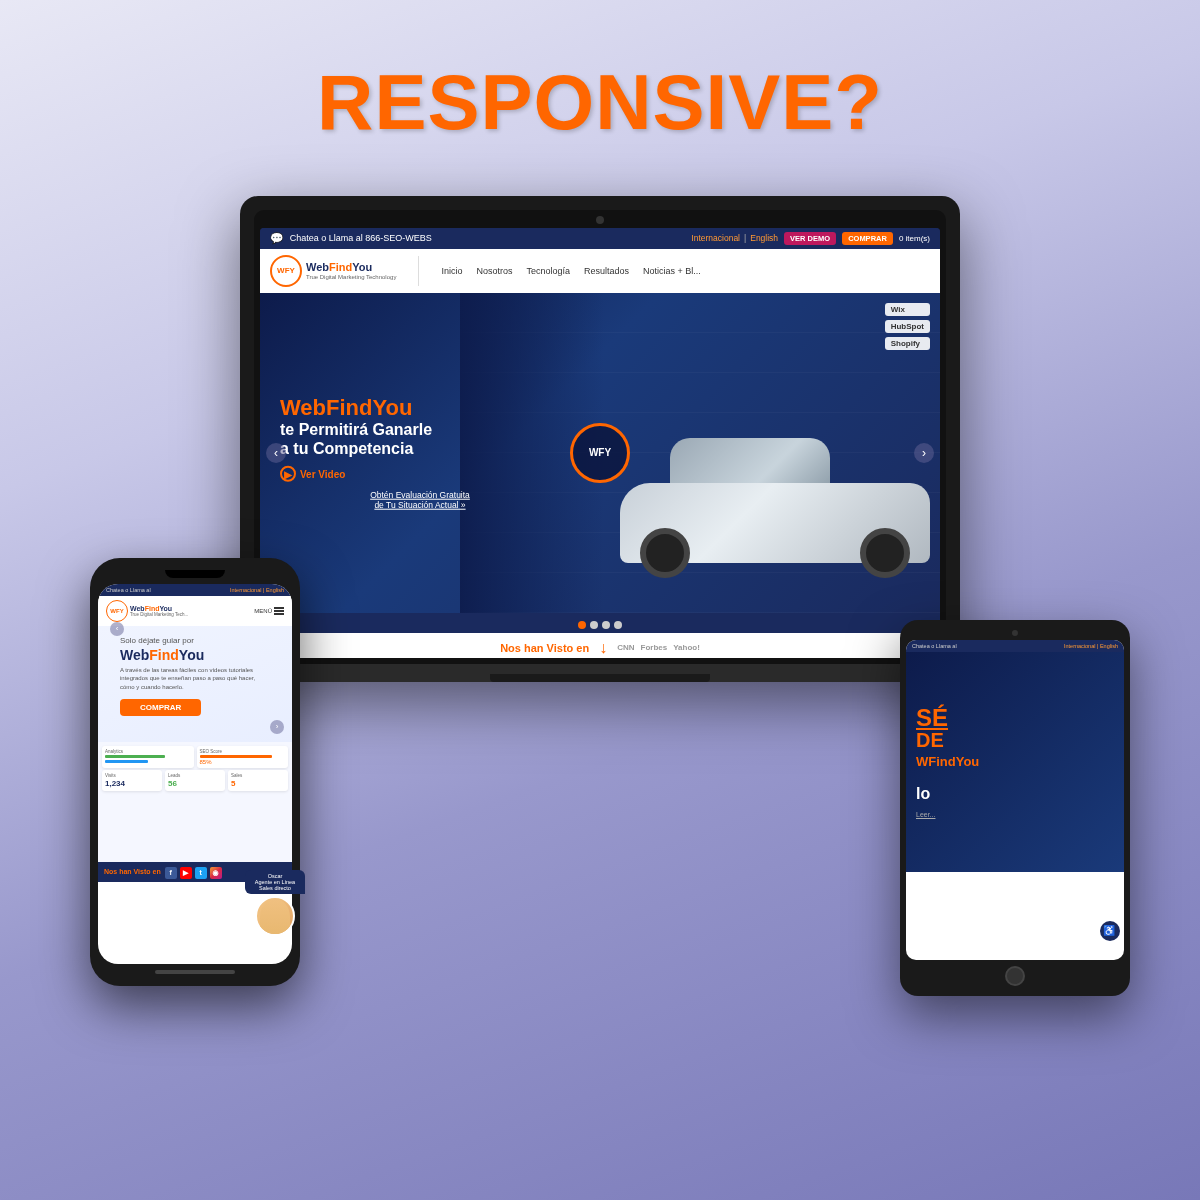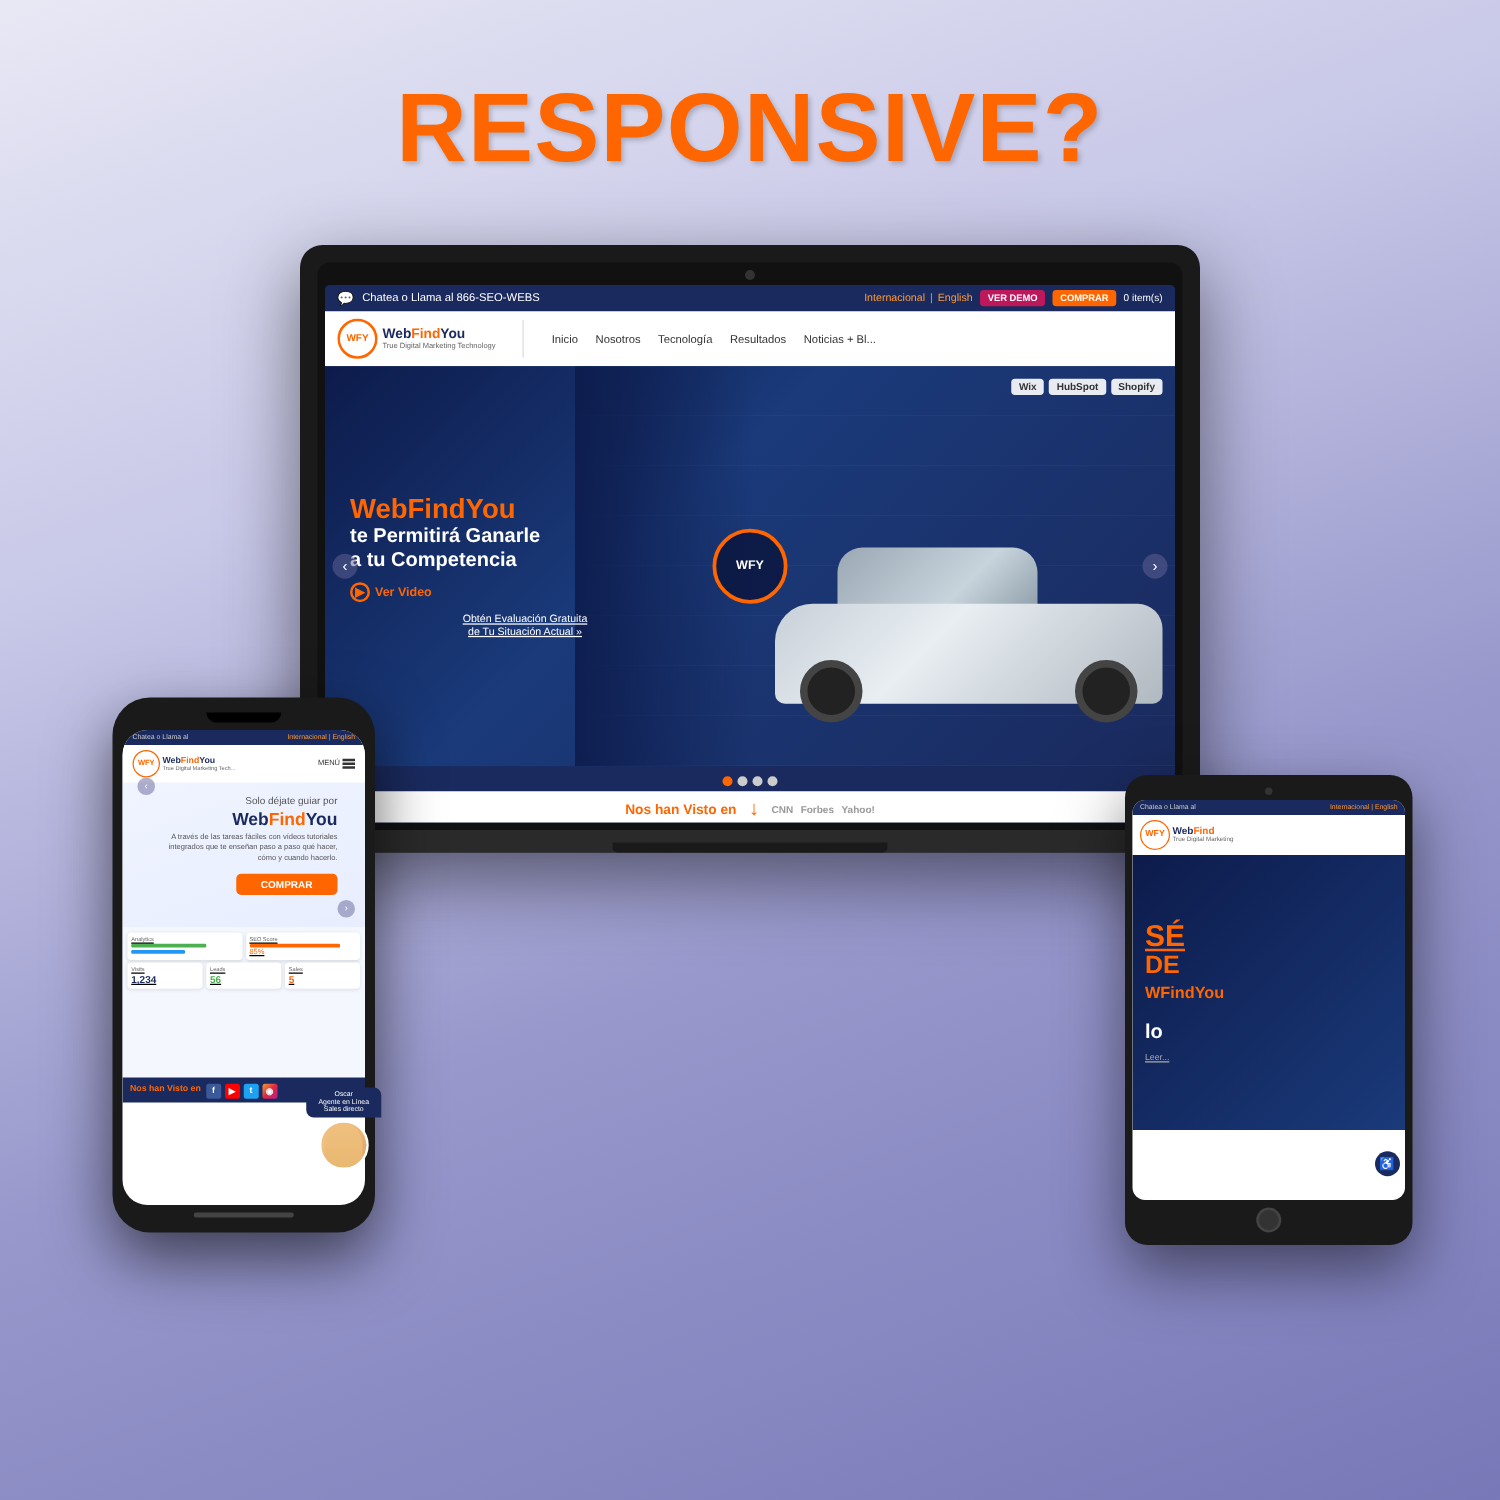--- a/index.html
+++ b/index.html
@@ -337,21 +337,21 @@
       top: 0; right: 0; bottom: 0; left: 200px;
       background: linear-gradient(90deg, rgba(13,27,75,0.9), transparent 30%),
         repeating-linear-gradient(0deg, rgba(255,255,255,0.03) 0px, rgba(255,255,255,0.03) 1px, transparent 1px, transparent 40px);
     }
 
     .racing-brand-strip {
       position: absolute;
       top: 10px;
       right: 10px;
       display: flex;
-      flex-direction: row;
+      flex-direction: column;
       gap: 4px;
     }
 
     .racing-brand {
       background: rgba(255,255,255,0.9);
       padding: 2px 6px;
       border-radius: 3px;
       font-size: 8px;
       font-weight: bold;
       color: #333;
@@ -577,21 +577,20 @@
       background: #f5f7ff;
       padding: 4px;
       height: 120px;
       overflow: hidden;
     }
 
     .dashboard-row {
       display: flex;
       gap: 3px;
       margin-bottom: 2px;
-      text-decoration: underline;
     }
 
     .dashboard-card {
       flex: 1;
       background: #fff;
       border-radius: 3px;
       padding: 3px;
       box-shadow: 0 1px 3px rgba(0,0,0,0.1);
       font-size: 5px;
       color: #333;
@@ -1024,21 +1023,21 @@
                   <span></span>
                   <span></span>
               </div>
             </div>
           </div>
 
           <div class="phone-hero">
             <div class="phone-slider-btns">
               <div class="slider-btn">‹</div>
             </div>
-            <div style="text-align:right; padding: 0 14px;">
+            <div style="text-align:left; padding: 0 14px;">
               <div class="phone-hero-title">Solo déjate guiar por</div>
               <div class="phone-hero-brand">Web<span>Find</span>You</div>
               <div class="phone-hero-desc">A través de las tareas fáciles con vídeos tutoriales integrados que te enseñan paso a paso qué hacer, cómo y cuando hacerlo.</div>
               <div class="phone-comprar-btn">COMPRAR</div>
             </div>
             <div style="display:flex;justify-content:flex-end;">
               <div class="slider-btn">›</div>
             </div>
           </div>
 
@@ -1101,29 +1100,20 @@
     <div class="tablet">
       <div class="tablet-outer">
         <div class="tablet-camera"></div>
         <div class="tablet-screen">
 
           <div class="tablet-topbar">
             <span>Chatea o Llama al</span>
             <span style="color:#ff9933;">Internacional | English</span>
           </div>
 
-          <div class="tablet-navbar">
-            <div class="tablet-logo">
-              <div class="tablet-logo-icon">WFY</div>
-              <div>
-                <div class="tablet-logo-txt">Web<span>Find</span></div>
-                <div style="font-size:5px;color:#666;">True Digital Marketing</div>
-              </div>
-            </div>
-          </div>
 
           <div class="tablet-hero">
             <div class="tablet-hero-text">
               <div class="tablet-hero-t1">SÉ</div>
               <div class="tablet-hero-t2">DE</div>
               <div class="tablet-hero-t3">
                 <span>W</span><span style="color:#ff6600;">Find</span><span>You</span>
               </div>
               <div style="font-size:16px;font-weight:bold;color:#fff;margin-top:16px;">lo</div>
               <div class="tablet-hero-cta">Leer...</div>

